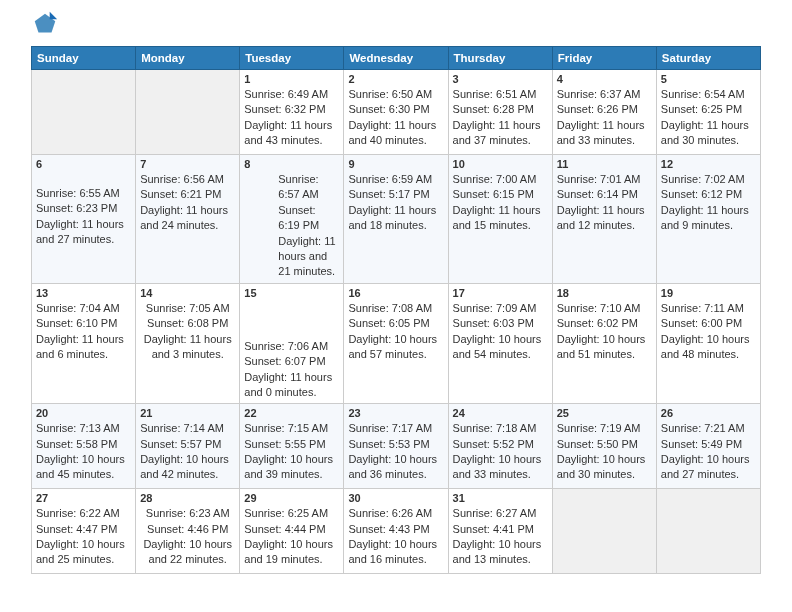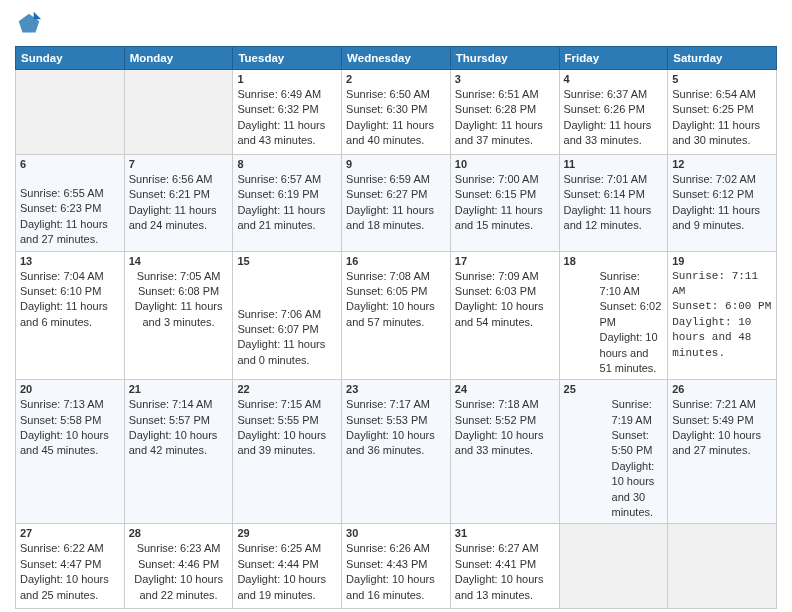--- a/index.html
+++ b/index.html
@@ -6,21 +6,21 @@
     body {
       font-family: Arial, sans-serif;
       background: #fff;
       width: 792px;
       height: 612px;
       overflow: hidden;
     }
     .page {
       width: 792px;
       height: 444px;
-      padding: 10px 15px;
+      padding: 10px 31px;
       display: flex;
       flex-direction: column;
     }
     .header {
       display: flex;
       justify-content: space-between;
       align-items: flex-start;
       margin-bottom: 8px;
     }
     .logo {
@@ -175,28 +175,28 @@
 Daylight: 11 hours and 27 minutes.</div>
           </td>
           <td>
             <span class="day-num">7</span>
             <div class="day-info" style="white-space: pre-line;">Sunrise: 6:56 AM
 Sunset: 6:21 PM
 Daylight: 11 hours and 24 minutes.</div>
           </td>
           <td>
             <span class="day-num">8</span>
-            <div class="day-info" style="white-space: pre-line;">Sunrise: 6:57 AM
+            <div class="day-info" style="white-space: pre-line; margin-left: 34px;">Sunrise: 6:57 AM
 Sunset: 6:19 PM
 Daylight: 11 hours and 21 minutes.</div>
           </td>
           <td>
             <span class="day-num">9</span>
             <div class="day-info" style="white-space: pre-line;">Sunrise: 6:59 AM
-Sunset: 6:27 PM
+Sunset: 5:17 PM
 Daylight: 11 hours and 18 minutes.</div>
           </td>
           <td>
             <span class="day-num">10</span>
             <div class="day-info" style="white-space: pre-line;">Sunrise: 7:00 AM
 Sunset: 6:15 PM
 Daylight: 11 hours and 15 minutes.</div>
           </td>
           <td>
             <span class="day-num">11</span>
@@ -237,27 +237,27 @@
 Daylight: 10 hours and 57 minutes.</div>
           </td>
           <td>
             <span class="day-num">17</span>
             <div class="day-info" style="white-space: pre-line;">Sunrise: 7:09 AM
 Sunset: 6:03 PM
 Daylight: 10 hours and 54 minutes.</div>
           </td>
           <td>
             <span class="day-num">18</span>
-            <div class="day-info" style="white-space: pre-line; margin-left: 36px;">Sunrise: 7:10 AM
+            <div class="day-info" style="white-space: pre-line;">Sunrise: 7:10 AM
 Sunset: 6:02 PM
 Daylight: 10 hours and 51 minutes.</div>
           </td>
           <td>
             <span class="day-num">19</span>
-            <div class="day-info" style="white-space: pre-line; font-family: Liberation Mono, monospace;">Sunrise: 7:11 AM
+            <div class="day-info" style="white-space: pre-line;">Sunrise: 7:11 AM
 Sunset: 6:00 PM
 Daylight: 10 hours and 48 minutes.</div>
           </td>
         </tr>
         <tr>
           <td>
             <span class="day-num">20</span>
             <div class="day-info" style="white-space: pre-line;">Sunrise: 7:13 AM
 Sunset: 5:58 PM
 Daylight: 10 hours and 45 minutes.</div>
@@ -281,21 +281,21 @@
 Daylight: 10 hours and 36 minutes.</div>
           </td>
           <td>
             <span class="day-num">24</span>
             <div class="day-info" style="white-space: pre-line;">Sunrise: 7:18 AM
 Sunset: 5:52 PM
 Daylight: 10 hours and 33 minutes.</div>
           </td>
           <td>
             <span class="day-num">25</span>
-            <div class="day-info" style="white-space: pre-line; margin-left: 48px;">Sunrise: 7:19 AM
+            <div class="day-info" style="white-space: pre-line;">Sunrise: 7:19 AM
 Sunset: 5:50 PM
 Daylight: 10 hours and 30 minutes.</div>
           </td>
           <td>
             <span class="day-num">26</span>
             <div class="day-info" style="white-space: pre-line;">Sunrise: 7:21 AM
 Sunset: 5:49 PM
 Daylight: 10 hours and 27 minutes.</div>
           </td>
         </tr>

